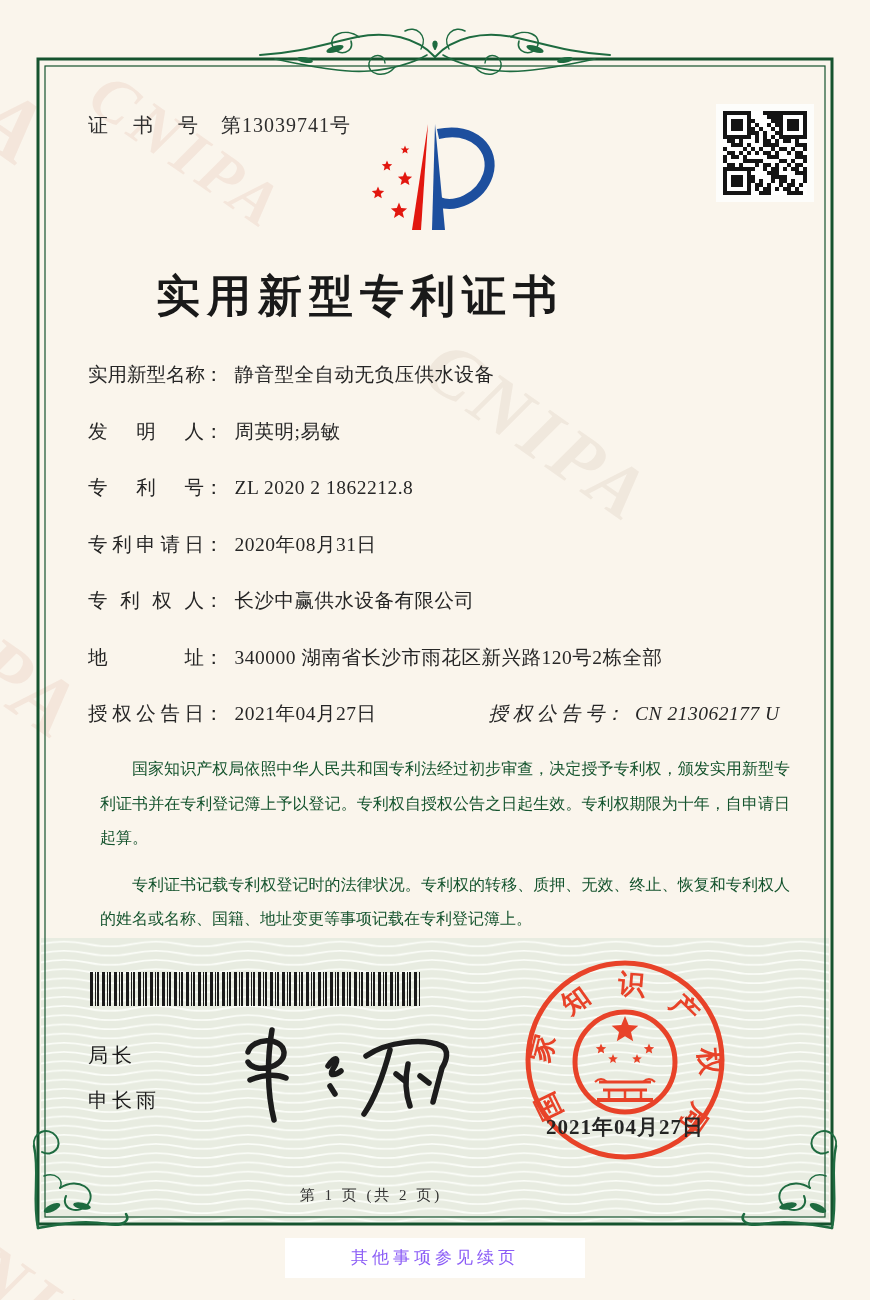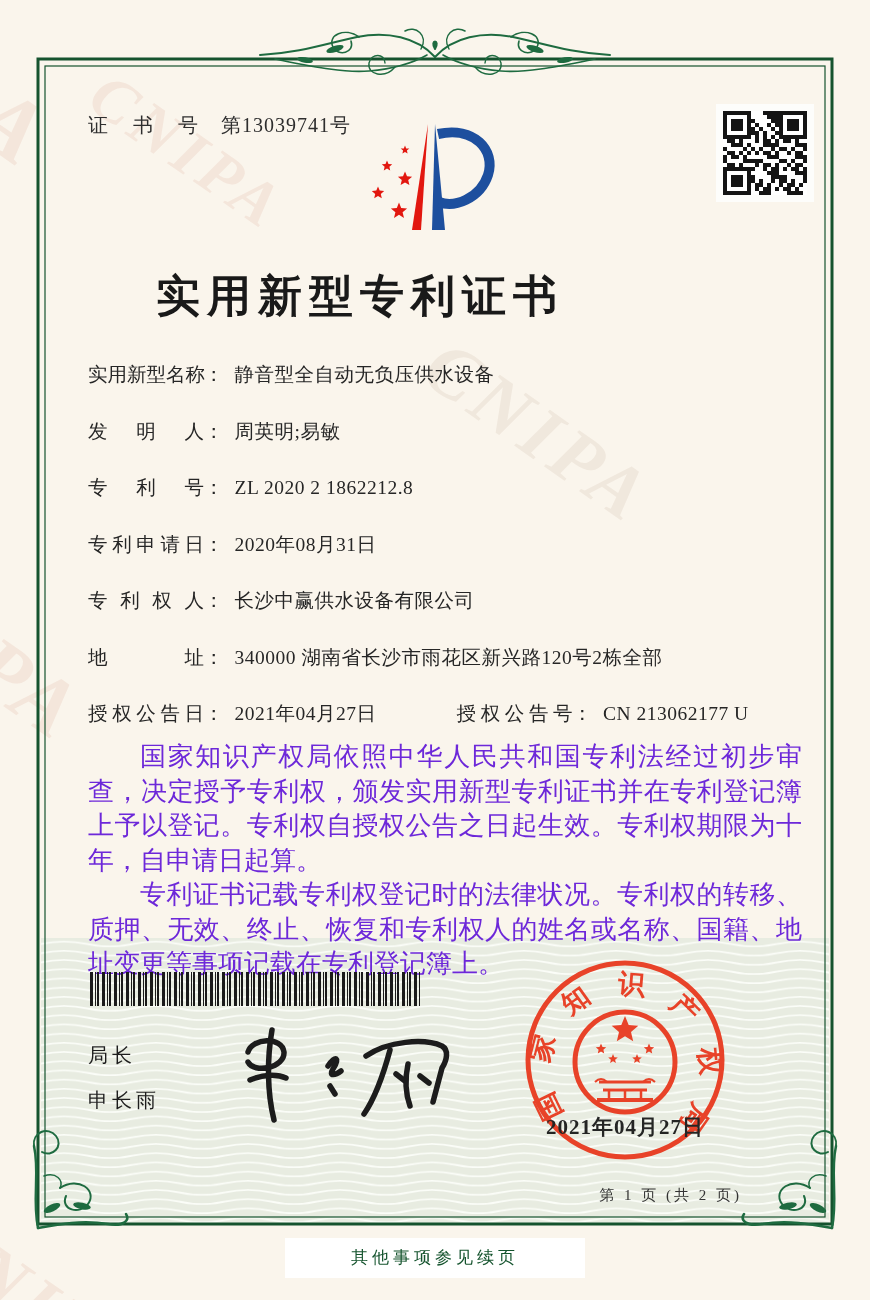--- a/index.html
+++ b/index.html
@@ -46,45 +46,45 @@
 
   
   .fields{left:88px;top:360px;width:712px;z-index:3;font-size:19.5px;color:#262626;}
   .frow{line-height:30px;margin-bottom:26.5px;white-space:nowrap;}
   .frow .lbl{
     display:inline-block;width:116px;vertical-align:top;
     text-align:justify;text-align-last:justify;
   }
   .frow .colon{margin:0 2px 0 0;}
   .frow .val{margin-left:9px;letter-spacing:0.5px;}
-  .pair2{margin-left:80px;}
+  .pair2{margin-left:112px;font-style:italic;}
 
   
   .body-text{left:88px;top:740px;width:714px;z-index:3;}
   .body-text p{
-    margin:0;font-size:26px;line-height:34.5px;text-indent:2em;
-    color:#6d28d9;text-align:justify;
+    margin:12px;font-size:16px;line-height:34.5px;text-indent:2em;
+    color:#14532d;text-align:justify;
   }
 
   .barcode{left:90px;top:972px;z-index:3;}
 
   .signer{left:88px;top:1042px;z-index:3;font-size:20px;color:#1d1d1d;}
   .signer div{margin-bottom:18px;letter-spacing:4px;}
   .signature{left:228px;top:1016px;z-index:4;}
 
   .seal{left:515px;top:950px;z-index:5;opacity:0.93;}
 
   .page-info{
-    left:0;top:1186px;width:742px;text-align:right;z-index:3;
+    left:0;top:1186px;width:742px;text-align:center;z-index:3;
     font-size:15px;letter-spacing:3px;color:#333;
   }
   .footer-note{
     left:285px;top:1238px;width:300px;height:40px;z-index:3;
     background:#ffffff;text-align:center;line-height:40px;
-    font-size:17px;letter-spacing:4px;color:#14532d;
+    font-size:17px;letter-spacing:4px;color:#8b5cf6;
   }
 </style>
 </head>
 <body>
 
 <div class="wm wm-pink wm0">CNIPA</div>
 <div class="wm wm-pink wm1">CNIPA</div>
 <div class="wm wm-gray wm2">CNIPA</div>
 <div class="wm wm-pink wm3">CNIPA</div>
 <div class="wm wm-pink wm4">CNIPA</div>

